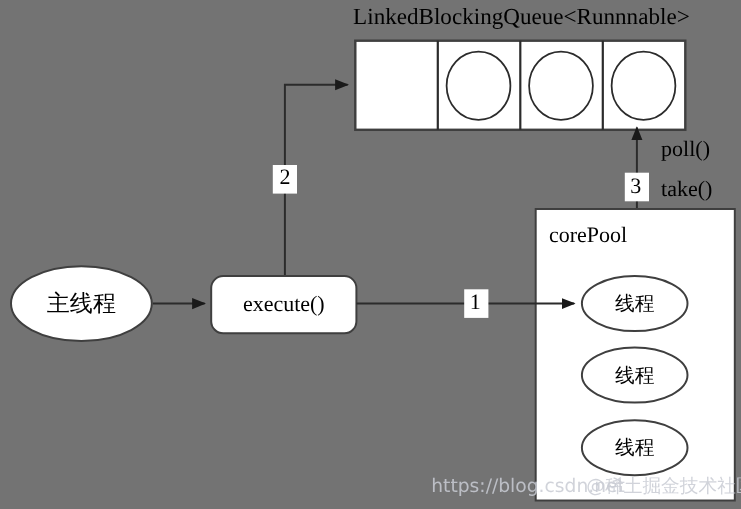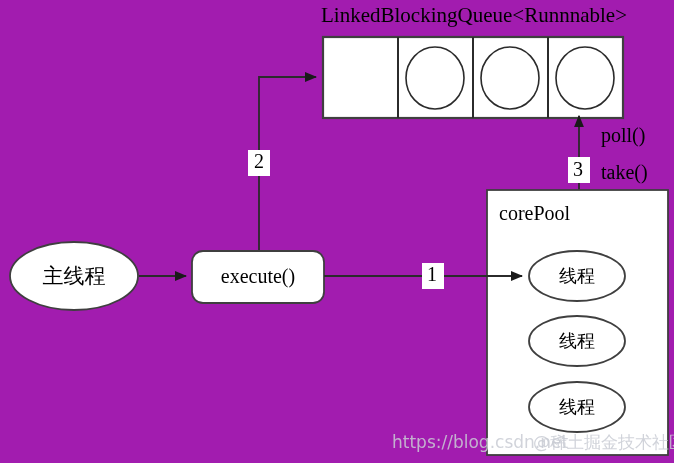--- a/index.html
+++ b/index.html
@@ -8,21 +8,21 @@
     padding: 0;
     background: #ffffff;
   }
   body {
     font-family: "Liberation Serif", "DejaVu Serif", serif;
   }
   #diagram-root {
     position: relative;
     width: 674px;
     height: 463px;
-    background: #a21caf;
+    background: #737373;
     overflow: hidden;
   }
   #diagram-svg {
     position: absolute;
     left: 0;
     top: 0;
     width: 674px;
     height: 463px;
   }
   .node-label {

